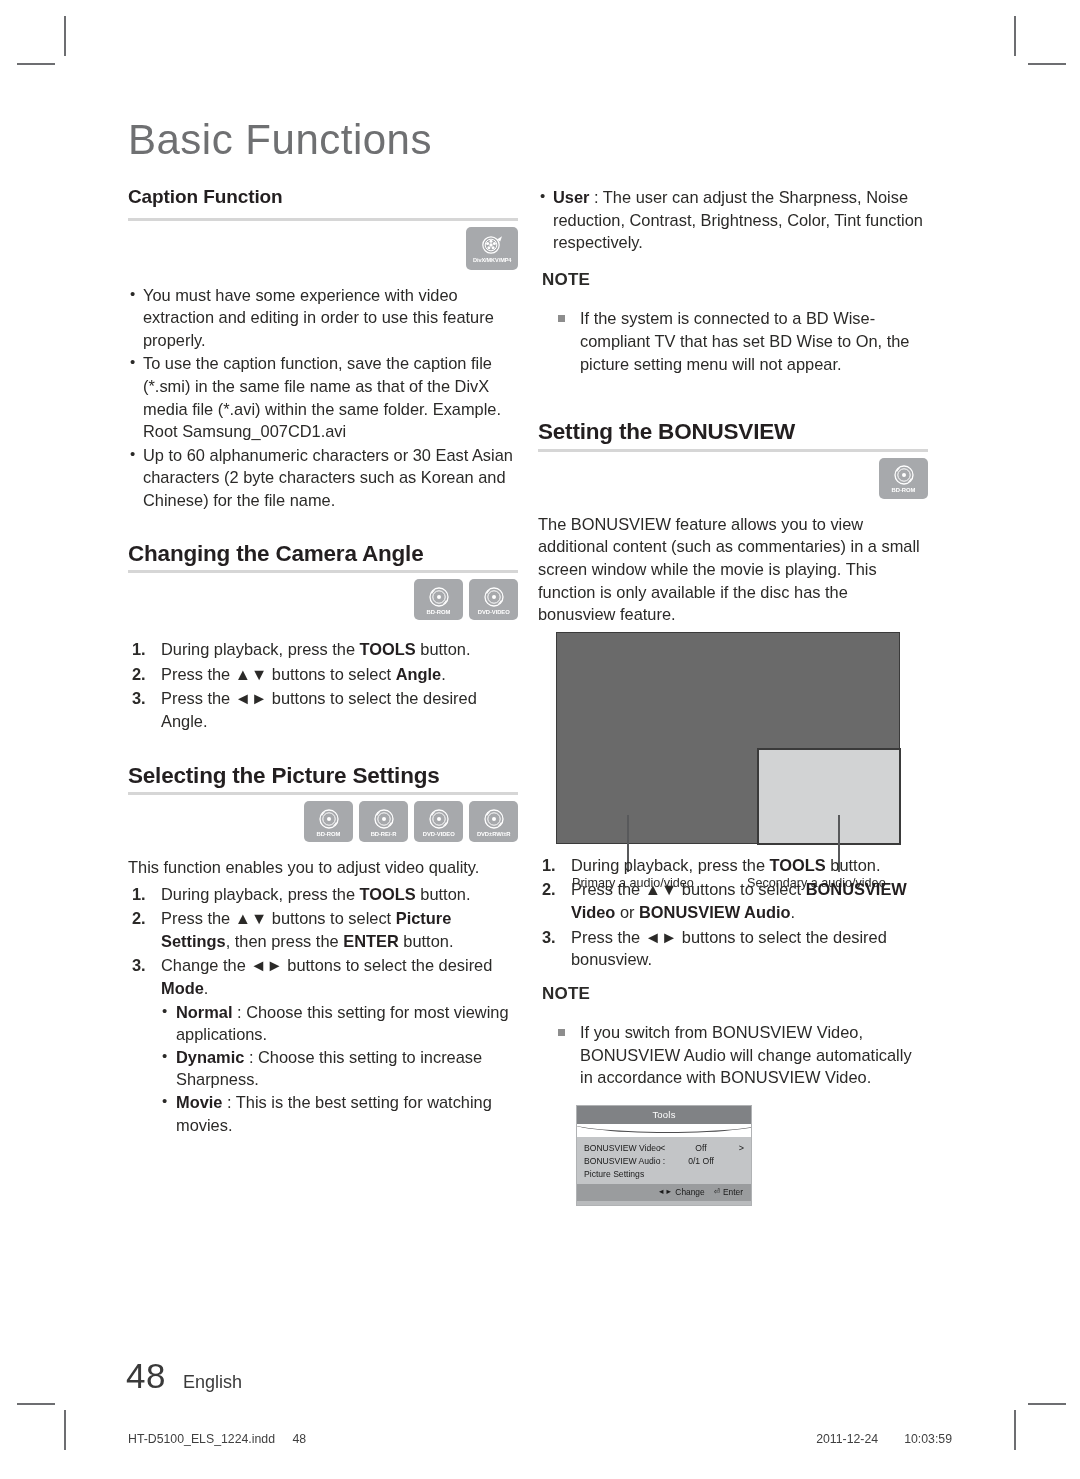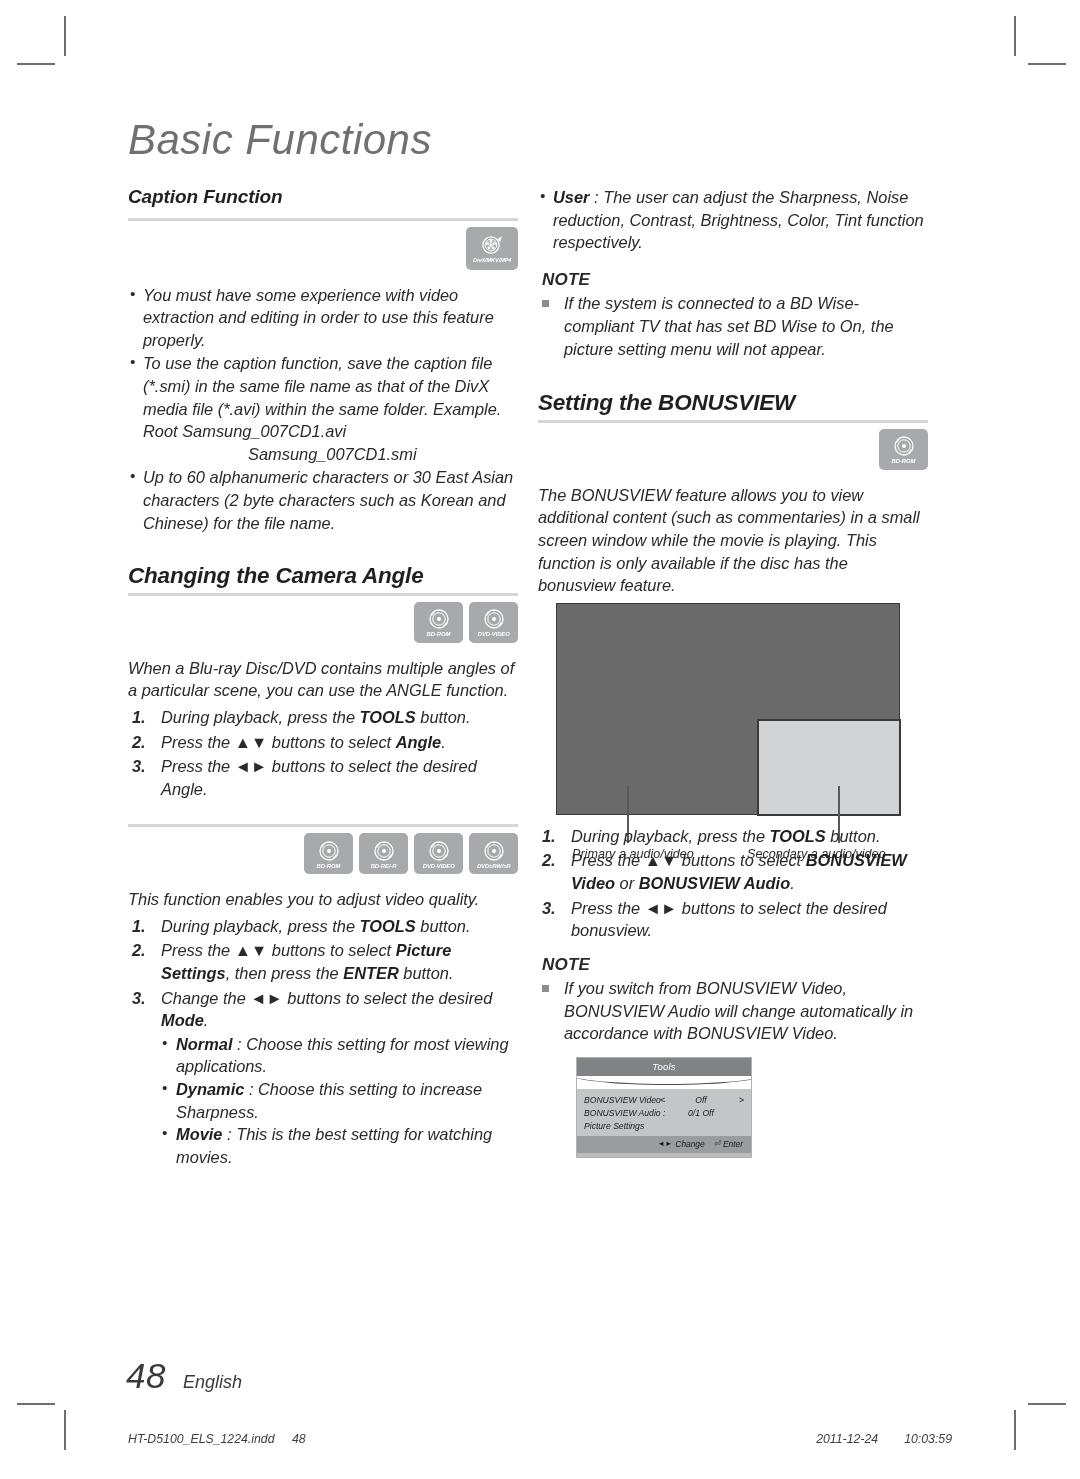--- a/index.html
+++ b/index.html
@@ -27,21 +27,21 @@
   .crop-tr-h { left: 1028px; top: 63px; }
   .crop-bl-v { left: 64px;  top: 1410px; }
   .crop-bl-h { left: 17px;  top: 1403px; }
   .crop-br-v { left: 1014px; top: 1410px; }
   .crop-br-h { left: 1028px; top: 1403px; }
 
   
   .page {
     position: absolute;
     left: 0; top: 0;
-    width: 855px; height: 1479px; font-style: italic;
+    width: 855px; height: 1479px;
   }
 
   .chapter-title {
     position: absolute;
     left: 128px;
     top: 116px;
     font-size: 42px;
     font-weight: 300;
     letter-spacing: 0.5px;
     color: #6f7072;
@@ -141,21 +141,21 @@
 
   
   .note-title {
     font-weight: bold;
     font-size: 17px;
     margin: 0 0 1px 4px;
     letter-spacing: 0.2px;
   }
   ul.notes {
     list-style: none;
-    margin: 0;
+    margin: 16px;
     padding: 0;
   }
   ul.notes > li {
     position: relative;
     padding-left: 26px;
     margin-bottom: 2px;
   }
   ul.notes > li:before {
     content: "";
     position: absolute;
@@ -397,21 +397,20 @@
       </div>
     </div>
 
     <div class="spacer-sm"></div>
 
     <ul class="dots">
       <li>You must have some experience with video extraction and editing in order to use this feature properly.</li>
       <li>
         <span>To use the caption function, save the caption file (*.smi) in the same file name as that of the DivX media file (*.avi) within the same folder.</span>
         <span>Example. Root Samsung_007CD1.avi</span>
-        <span style="display:block; padding-left:105px;">Samsung_007CD1.smi</span>
       </li>
       <li>Up to 60 alphanumeric characters or 30 East Asian characters (2 byte characters such as Korean and Chinese) for the file name.</li>
     </ul>
 
     <div class="spacer-md"></div>
 
     <h2 class="bigsub">Changing the Camera Angle</h2>
     <div class="rule"></div>
 
     <div class="icon-row">
@@ -432,41 +431,41 @@
           <circle cx="12" cy="12" r="2" fill="#ffffff"></circle>
           <path d="M4.6 8.4 A9 9 0 0 1 7.4 5.2" fill="none" stroke="#ffffff" stroke-width="1.1"></path>
           <path d="M16.6 18.8 A9 9 0 0 0 19.4 15.6" fill="none" stroke="#ffffff" stroke-width="1.1"></path>
         </svg>
         <div class="cap">DVD-VIDEO</div>
       </div>
     </div>
 
     <div class="spacer-sm"></div>
 
-    <div>When a Blu-ray Disc/DVD contains multiple angles of a particular scene, you can use the ANGLE function.</div>
 
     <div style="height:4px"></div>
 
     <ol class="steps">
       <li>
         <span class="num">1.</span>
         <span><span>During playback, press the </span><b>TOOLS</b><span> button.</span></span>
       </li>
       <li>
         <span class="num">2.</span>
         <span><span>Press the ▲▼ buttons to select </span><b>Angle</b><span>.</span></span>
       </li>
       <li>
         <span class="num">3.</span>
         <span>Press the ◄► buttons to select the desired Angle.</span>
       </li>
     </ol>
 
     <div class="spacer-md"></div>
 
+    <h2 class="bigsub">Selecting the Picture Settings</h2>
     <div class="rule"></div>
 
     <div class="icon-row">
       <div class="disc-icon">
         <svg class="glyph" viewBox="0 0 24 24">
           <circle cx="12" cy="12" r="9" fill="none" stroke="#ffffff" stroke-width="1.3"></circle>
           <circle cx="12" cy="12" r="6.2" fill="none" stroke="#ffffff" stroke-width="1"></circle>
           <circle cx="12" cy="12" r="2" fill="#ffffff"></circle>
           <path d="M4.6 8.4 A9 9 0 0 1 7.4 5.2" fill="none" stroke="#ffffff" stroke-width="1.1"></path>
           <path d="M16.6 18.8 A9 9 0 0 0 19.4 15.6" fill="none" stroke="#ffffff" stroke-width="1.1"></path>

